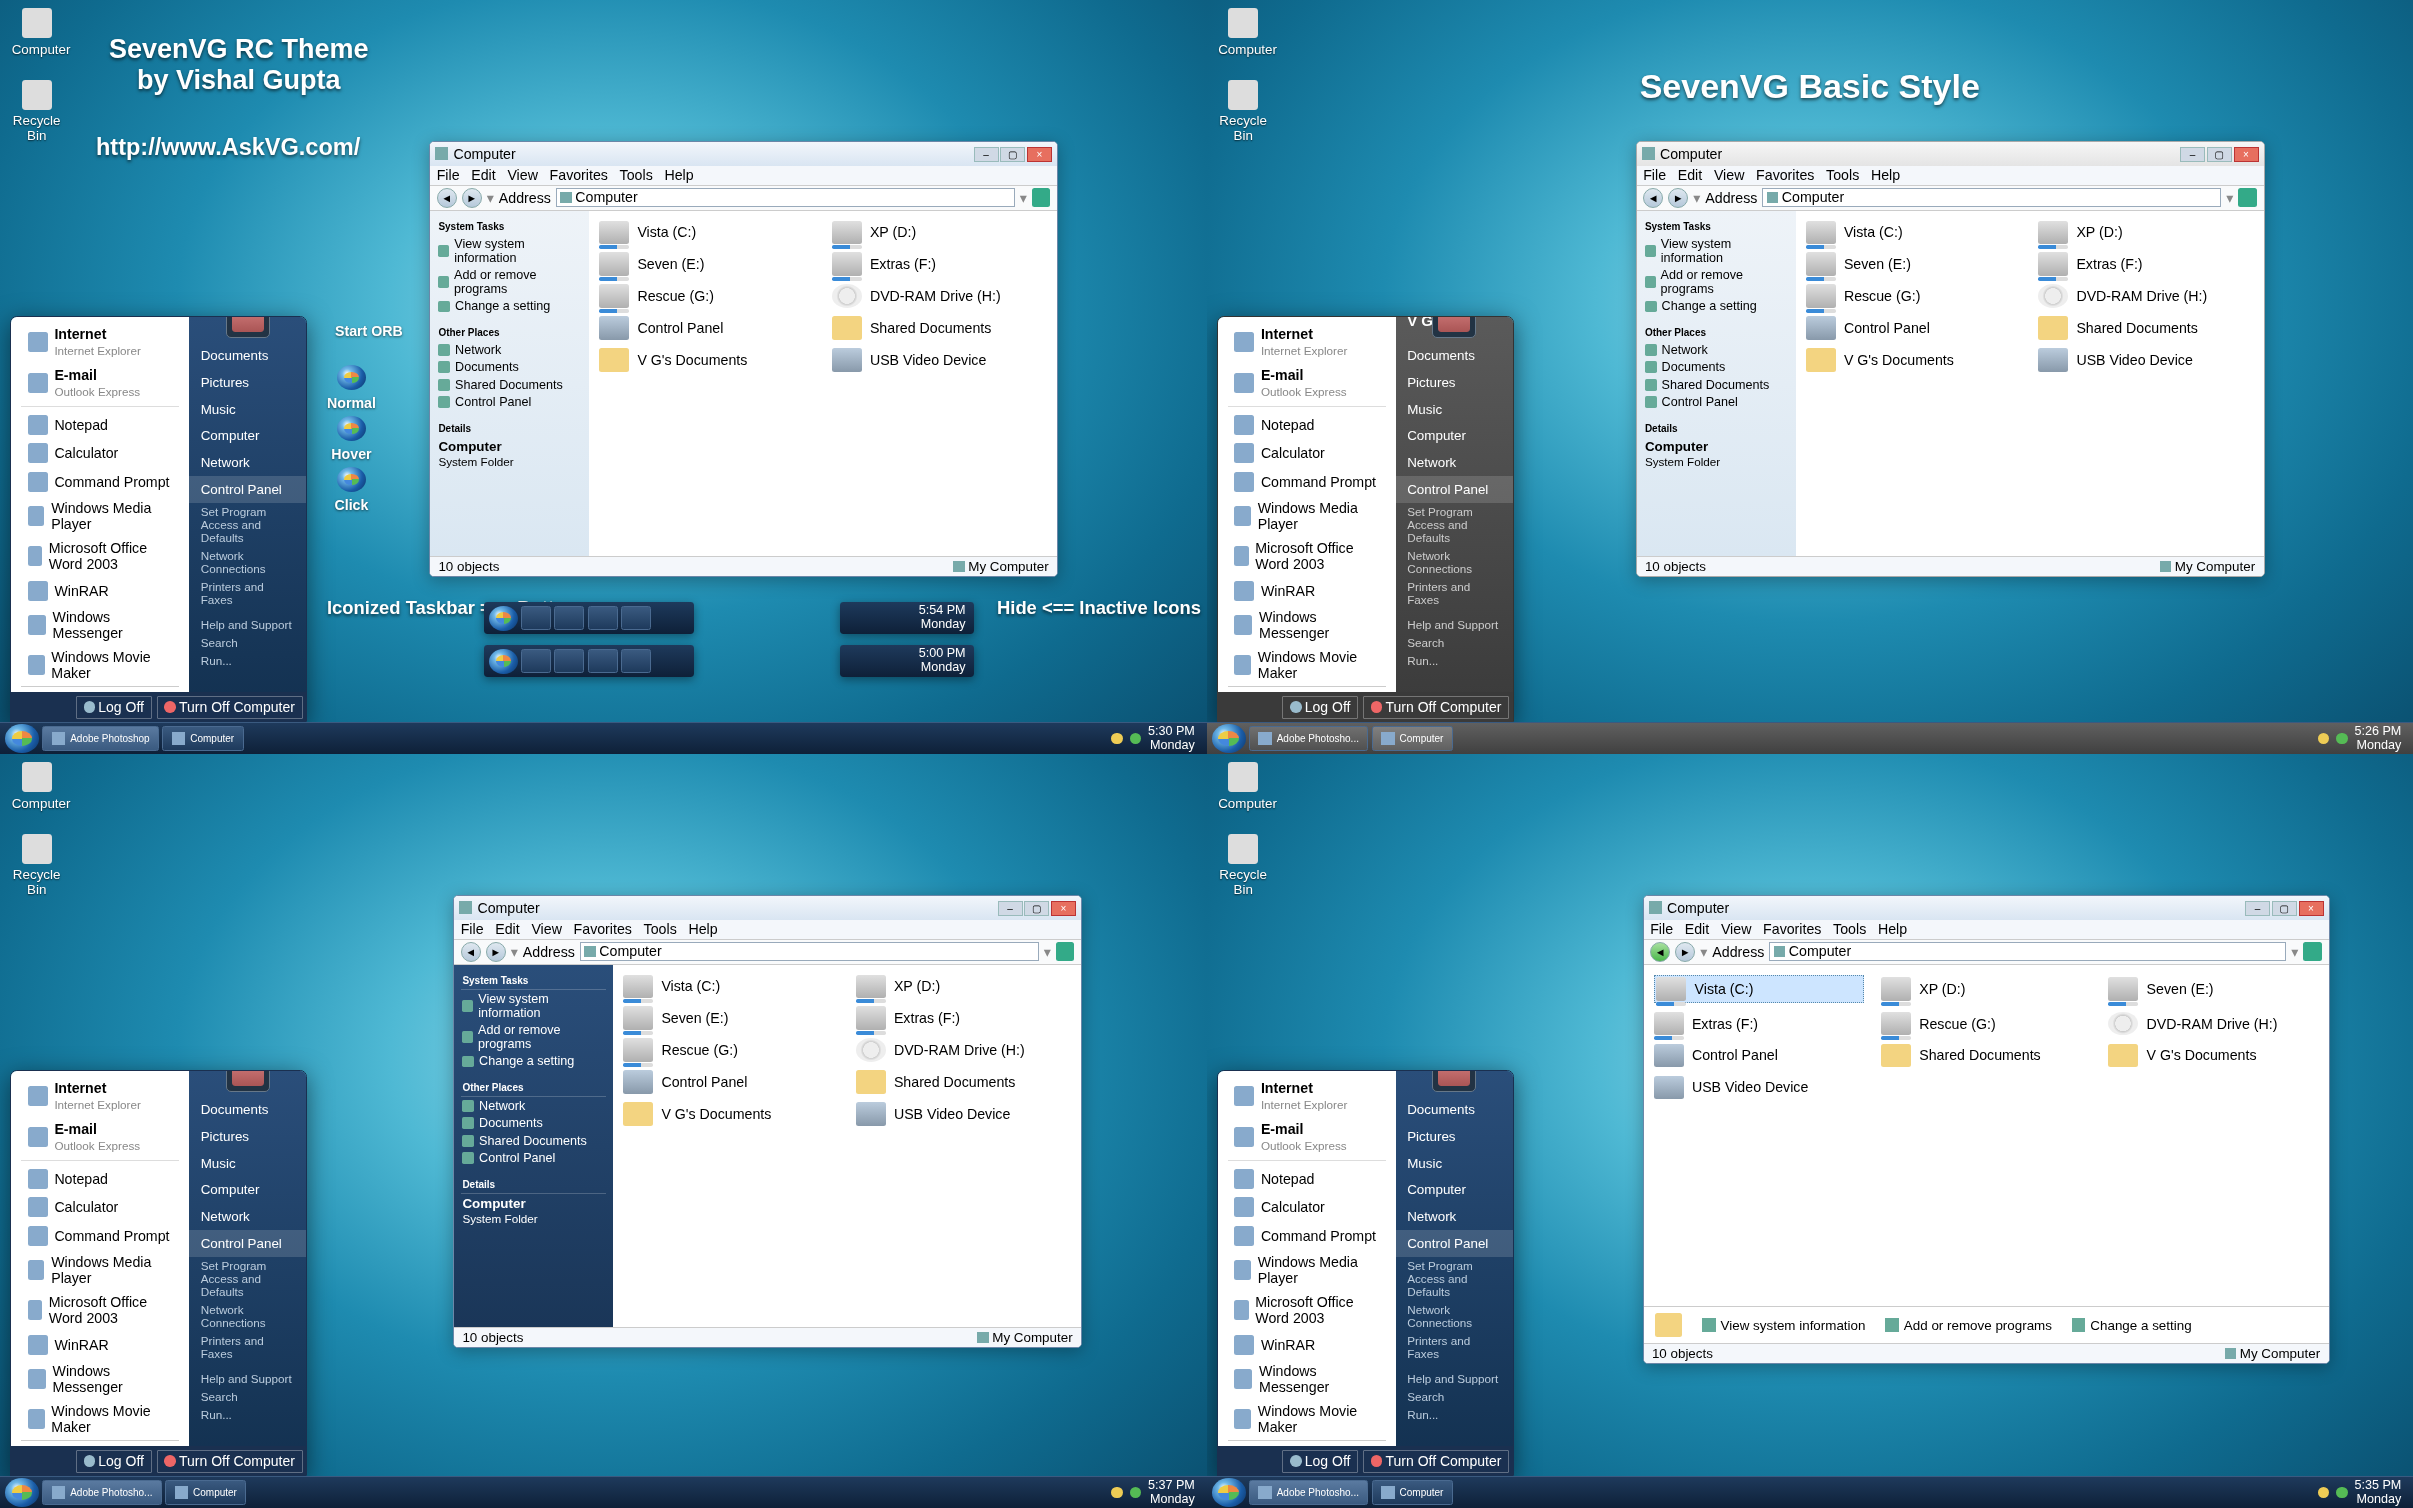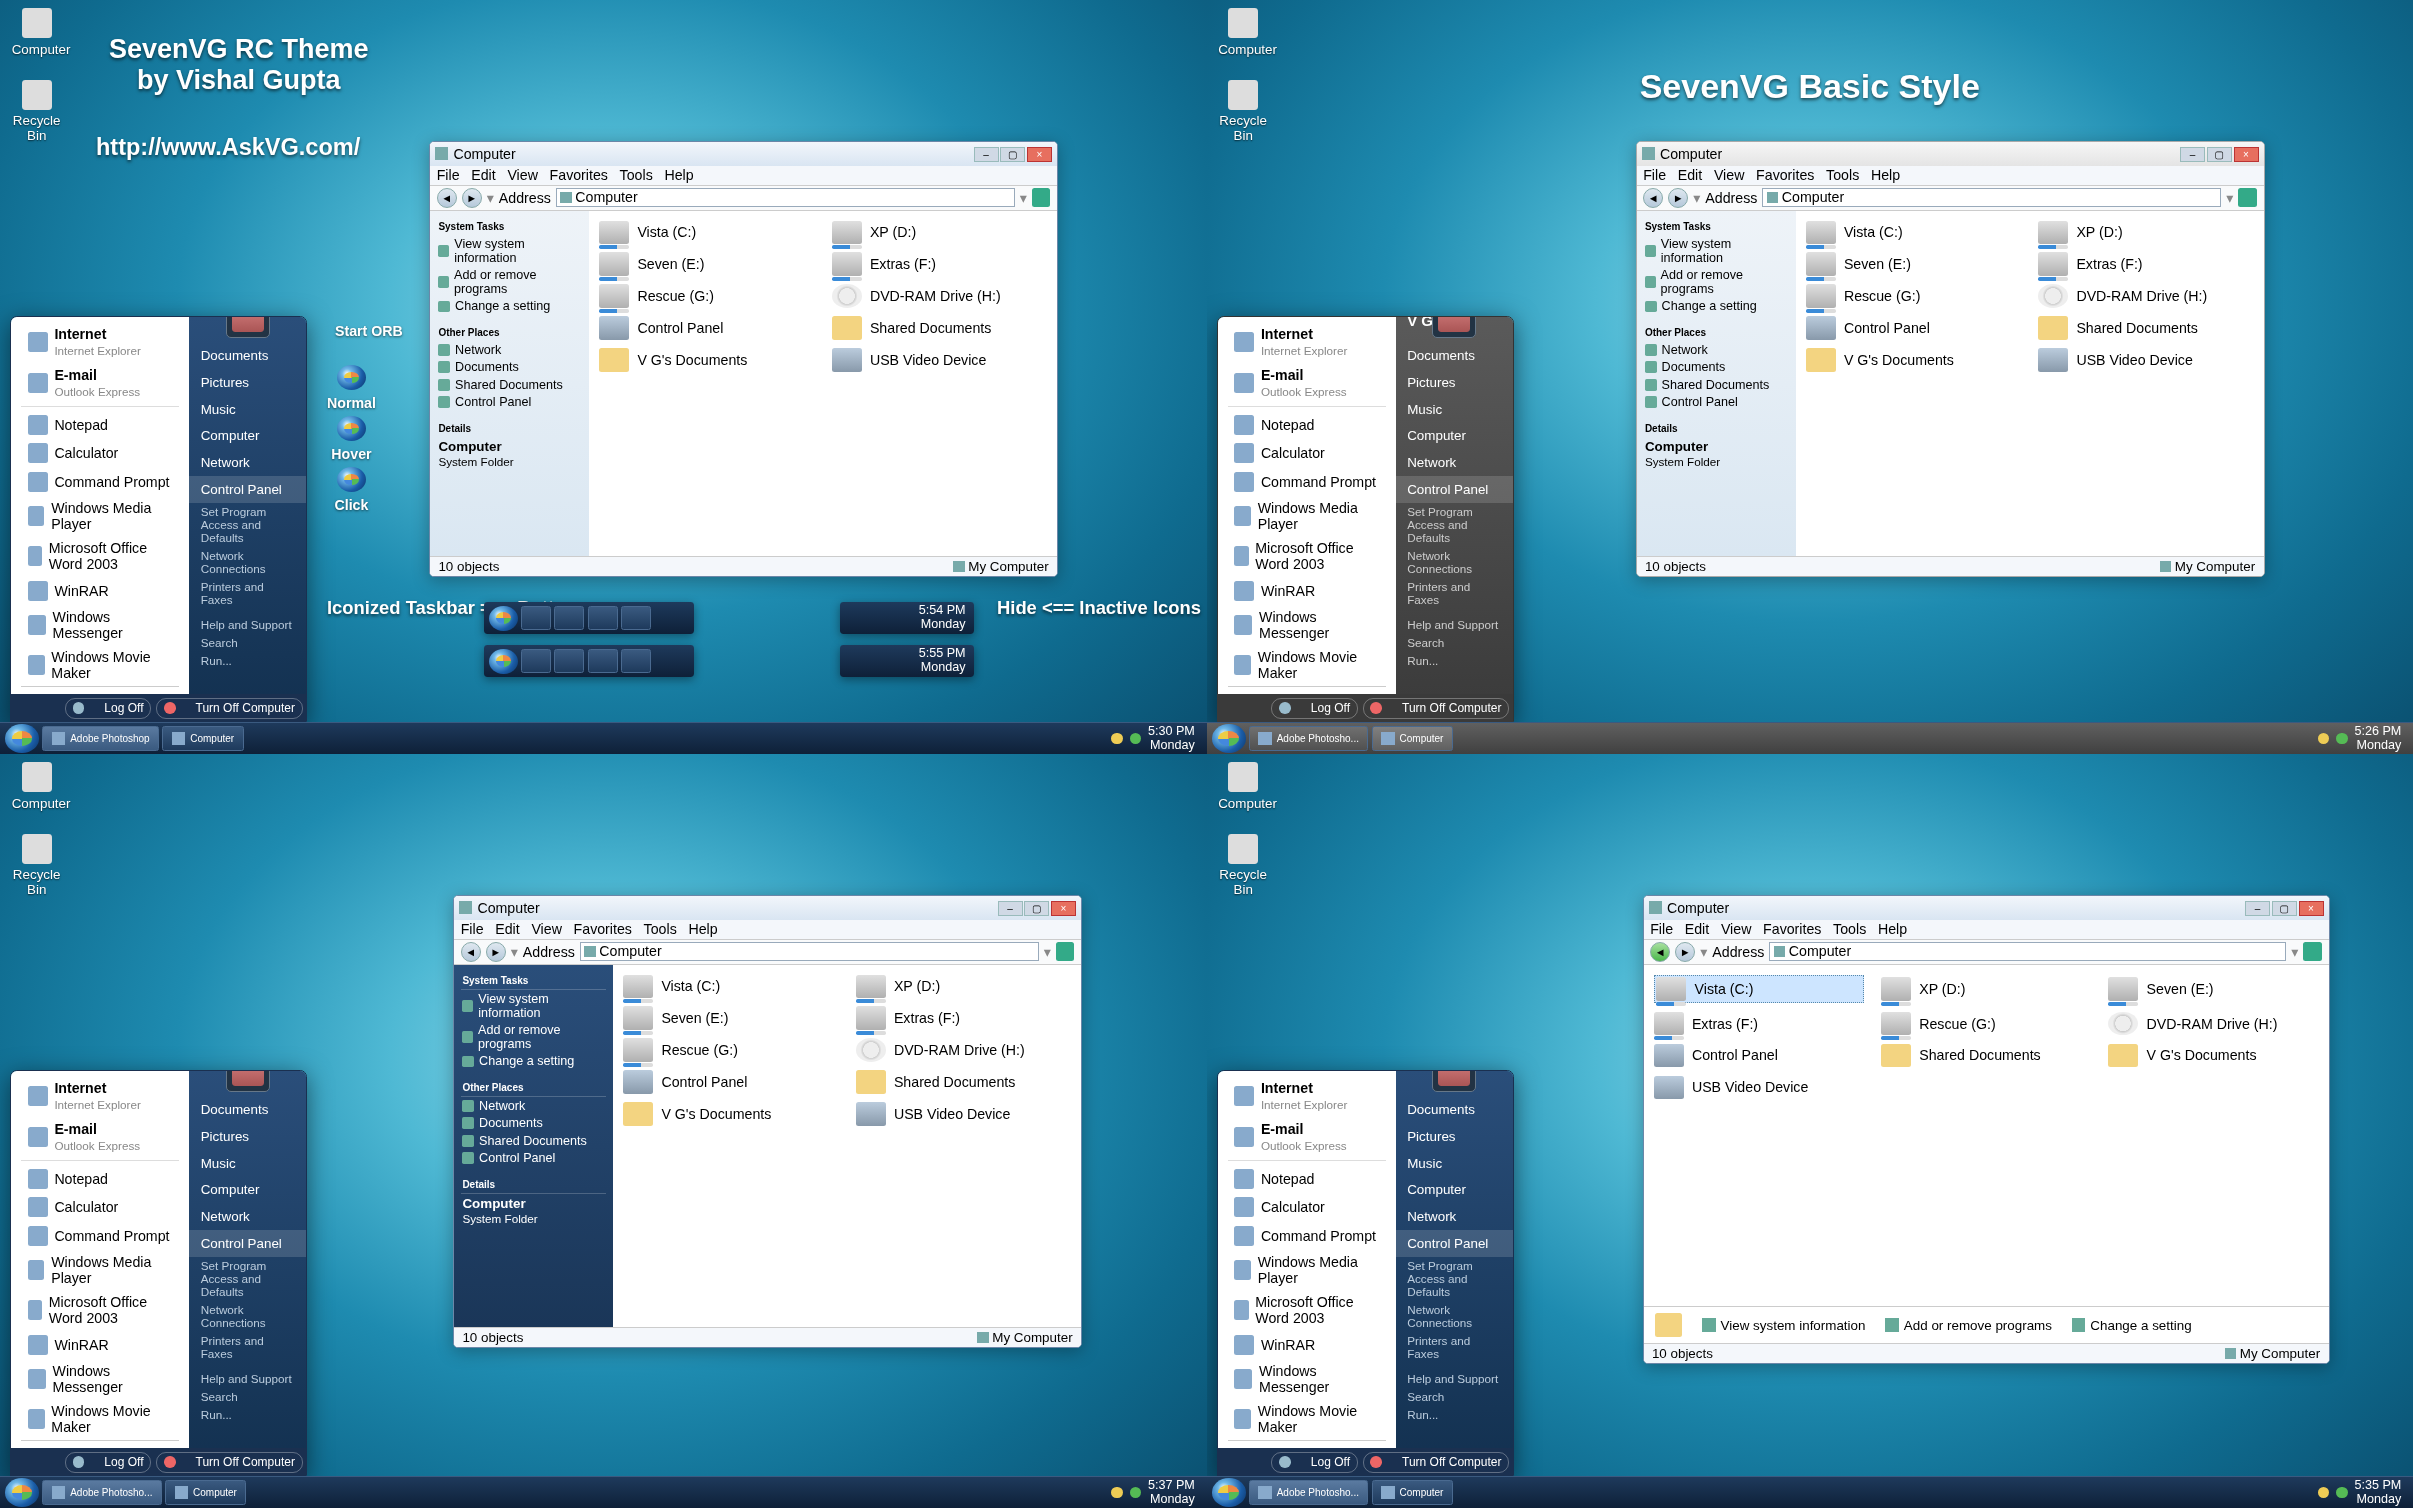--- a/index.html
+++ b/index.html
@@ -62,21 +62,21 @@
 .sm-right.gray { background: linear-gradient(180deg,#5a5a5a,#3a3a3a); }
 .sm-right .avatar { position: absolute; top: -23.5px; left: 50%; transform: translateX(-50%); width: 44px; height: 44px; background: #234; border: 1.7px solid #678; border-radius: 5px; }
 .sm-right .avatar::before { content:''; position:absolute; inset:5px; background:linear-gradient(#d88,#a55); border-radius:3.4px; }
 .sm-r-item { padding: 5.9px 11.7px; font-size: 13.4px; }
 .sm-r-item.sel { background: rgba(255,255,255,.15); }
 .sm-r-sub { padding: 2.5px 11.7px; font-size: 11.7px; color: #bcd; }
 .sm-right.gray .sm-r-sub { color: #ccc; }
 .sm-bottom { background: #1a3050; display: flex; align-items: center; padding: 3.4px; gap: 5px; }
 .sm-bottom.gray { background: #3a3a3a; }
 .sm-bottom .pad { flex: 1; }
-.sm-bottom button { background: transparent; border: 0.8px solid rgba(255,255,255,.3); color: #fff; padding: 2.5px 6.7px; font-size: 12px; border-radius: 10px; display: flex; align-items: center; gap: 20px; }
+.sm-bottom button { background: transparent; border: 0.8px solid rgba(255,255,255,.3); color: #fff; padding: 2.5px 6.7px; font-size: 14px; border-radius: 1px; display: flex; align-items: center; gap: 3px; }
 .sm-bottom .bico { width: 11.7px; height: 11.7px; background: #9bc; border-radius: 50%; }
 .userlabel { position:absolute; top:-5px; left:11.7px; color:#fff; font-weight:bold; font-size:15px; }
 
 
 .taskbar { position: absolute; bottom: 0; left: 0; right: 0; height: 32px; background: linear-gradient(180deg,#1e3a5c,#0e2038); display: flex; align-items: center; padding: 0 5px; gap: 3.4px; border-top: 0.8px solid #3a5a80; }
 .taskbar.gray { background: linear-gradient(180deg,#606060,#404040); }
 .orb { width: 34px; height: 28.5px; border-radius: 50%; background: radial-gradient(circle at 35% 35%, #fff 0%, #6fb8e8 20%, #1a5da8 60%, #0a3060 100%); position: relative; }
 .orb::after { content:''; position:absolute; inset:6.7px; background: conic-gradient(#e84 0 25%,#5b5 25% 50%,#48d 50% 75%,#ec4 75% 100%); border-radius:50%; filter:blur(0.4px); }
 .tb-btn { height: 25px; padding: 0 8.4px; background: linear-gradient(180deg,#3a5a80,#1e3a5c); border: 0.8px solid #4a6a90; border-radius: 2.5px; color: #fff; font-size: 10px; display: flex; align-items: center; gap: 5px; }
 .tb-btn.active { background: linear-gradient(180deg,#5a7aa0,#3a5a80); }
@@ -141,21 +141,21 @@
   <div class="mini-tray" style="position:absolute;top:602px;left:840px;width:134px;justify-content:flex-end">
     <div class="tray-time">
         <div>5:54 PM</div>
         <div>Monday</div>
       </div>
   </div>
   <div class="mini-tray" style="position:absolute;top:645px;left:840px;width:134px;justify-content:flex-end;gap:5px">
     <div class="trico"></div>
       <div class="trico" style="background:#5b5"></div>
     <div class="tray-time">
-        <div>5:55 PM</div>
+        <div>5:00 PM</div>
         <div>Monday</div>
       </div>
   </div>
   <div class="side-label" style="top:597px;left:997px">Hide
 &lt;== Inactive
 Icons</div>
 
   <div class="explorer" style="top:141px;left:429px;width:629px;height:436px">
     <div class="exp-titlebar">
       <div class="ticon"></div>

